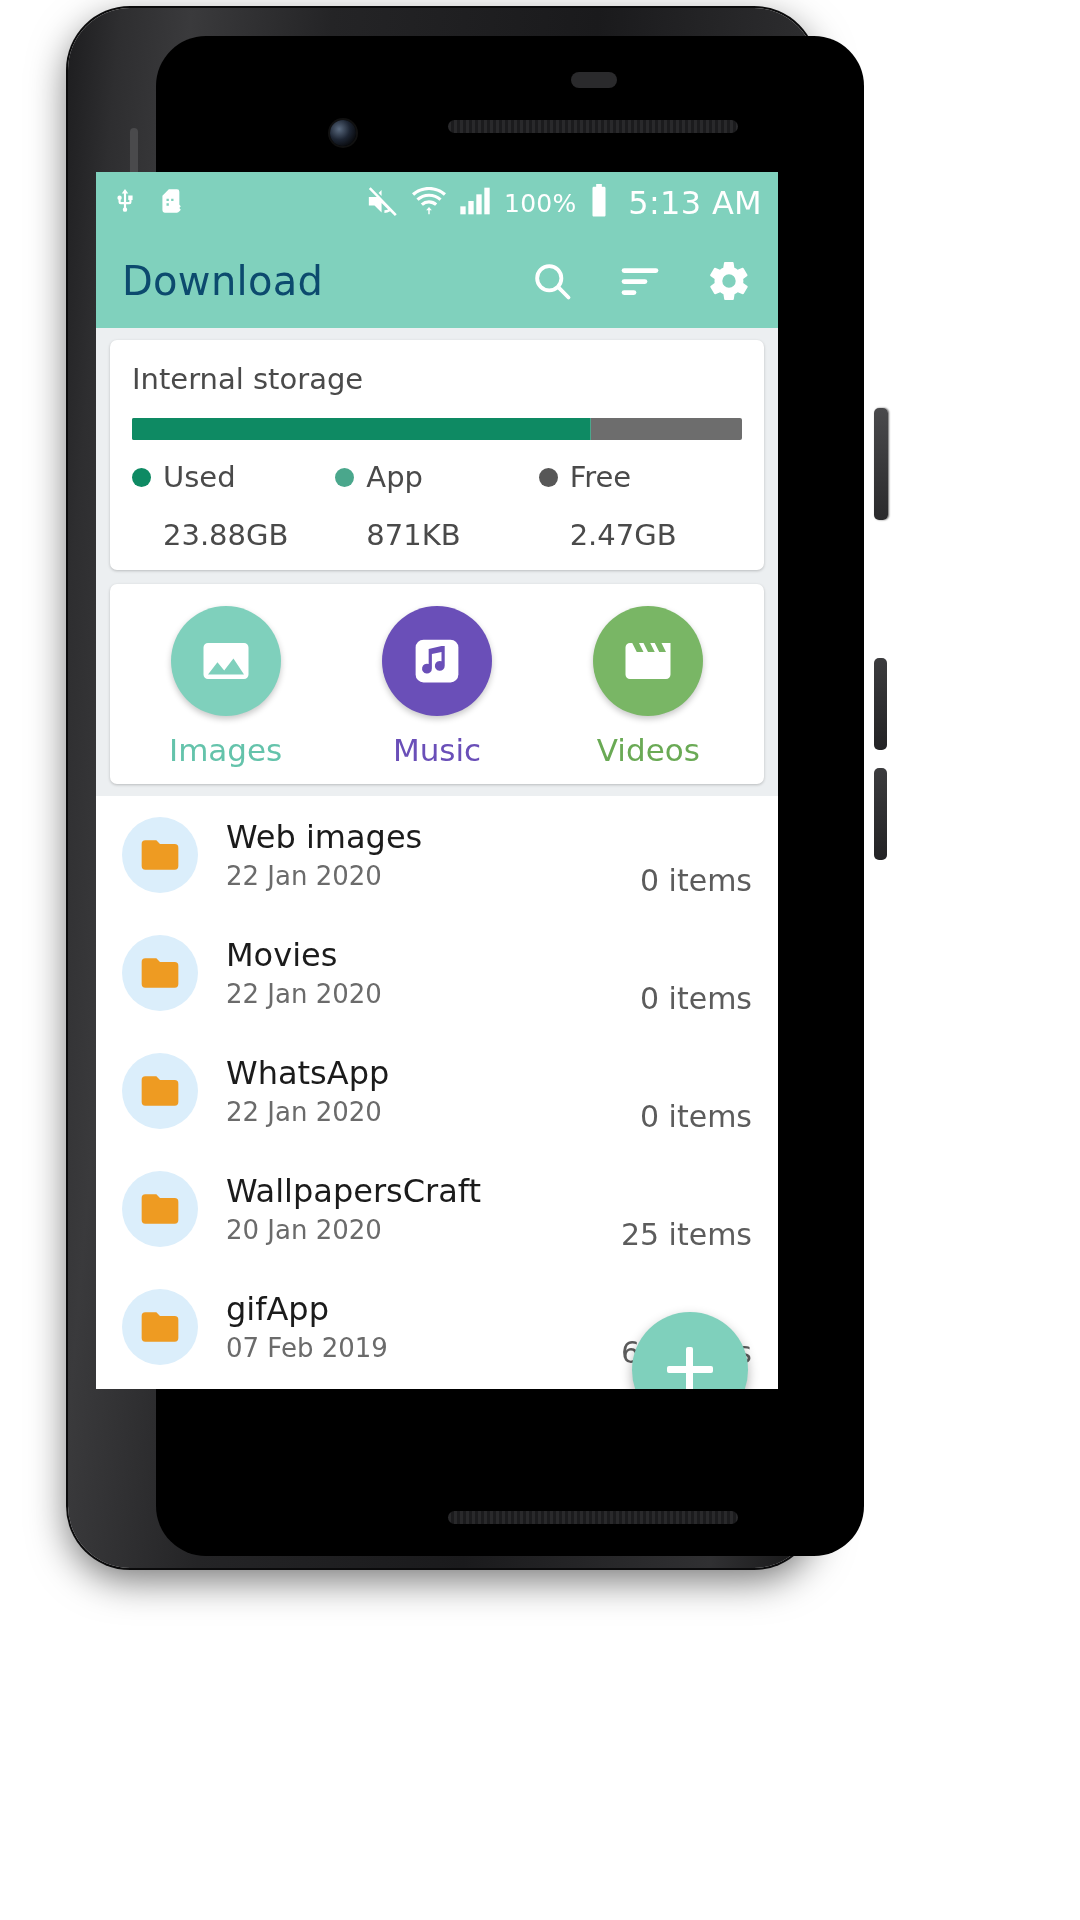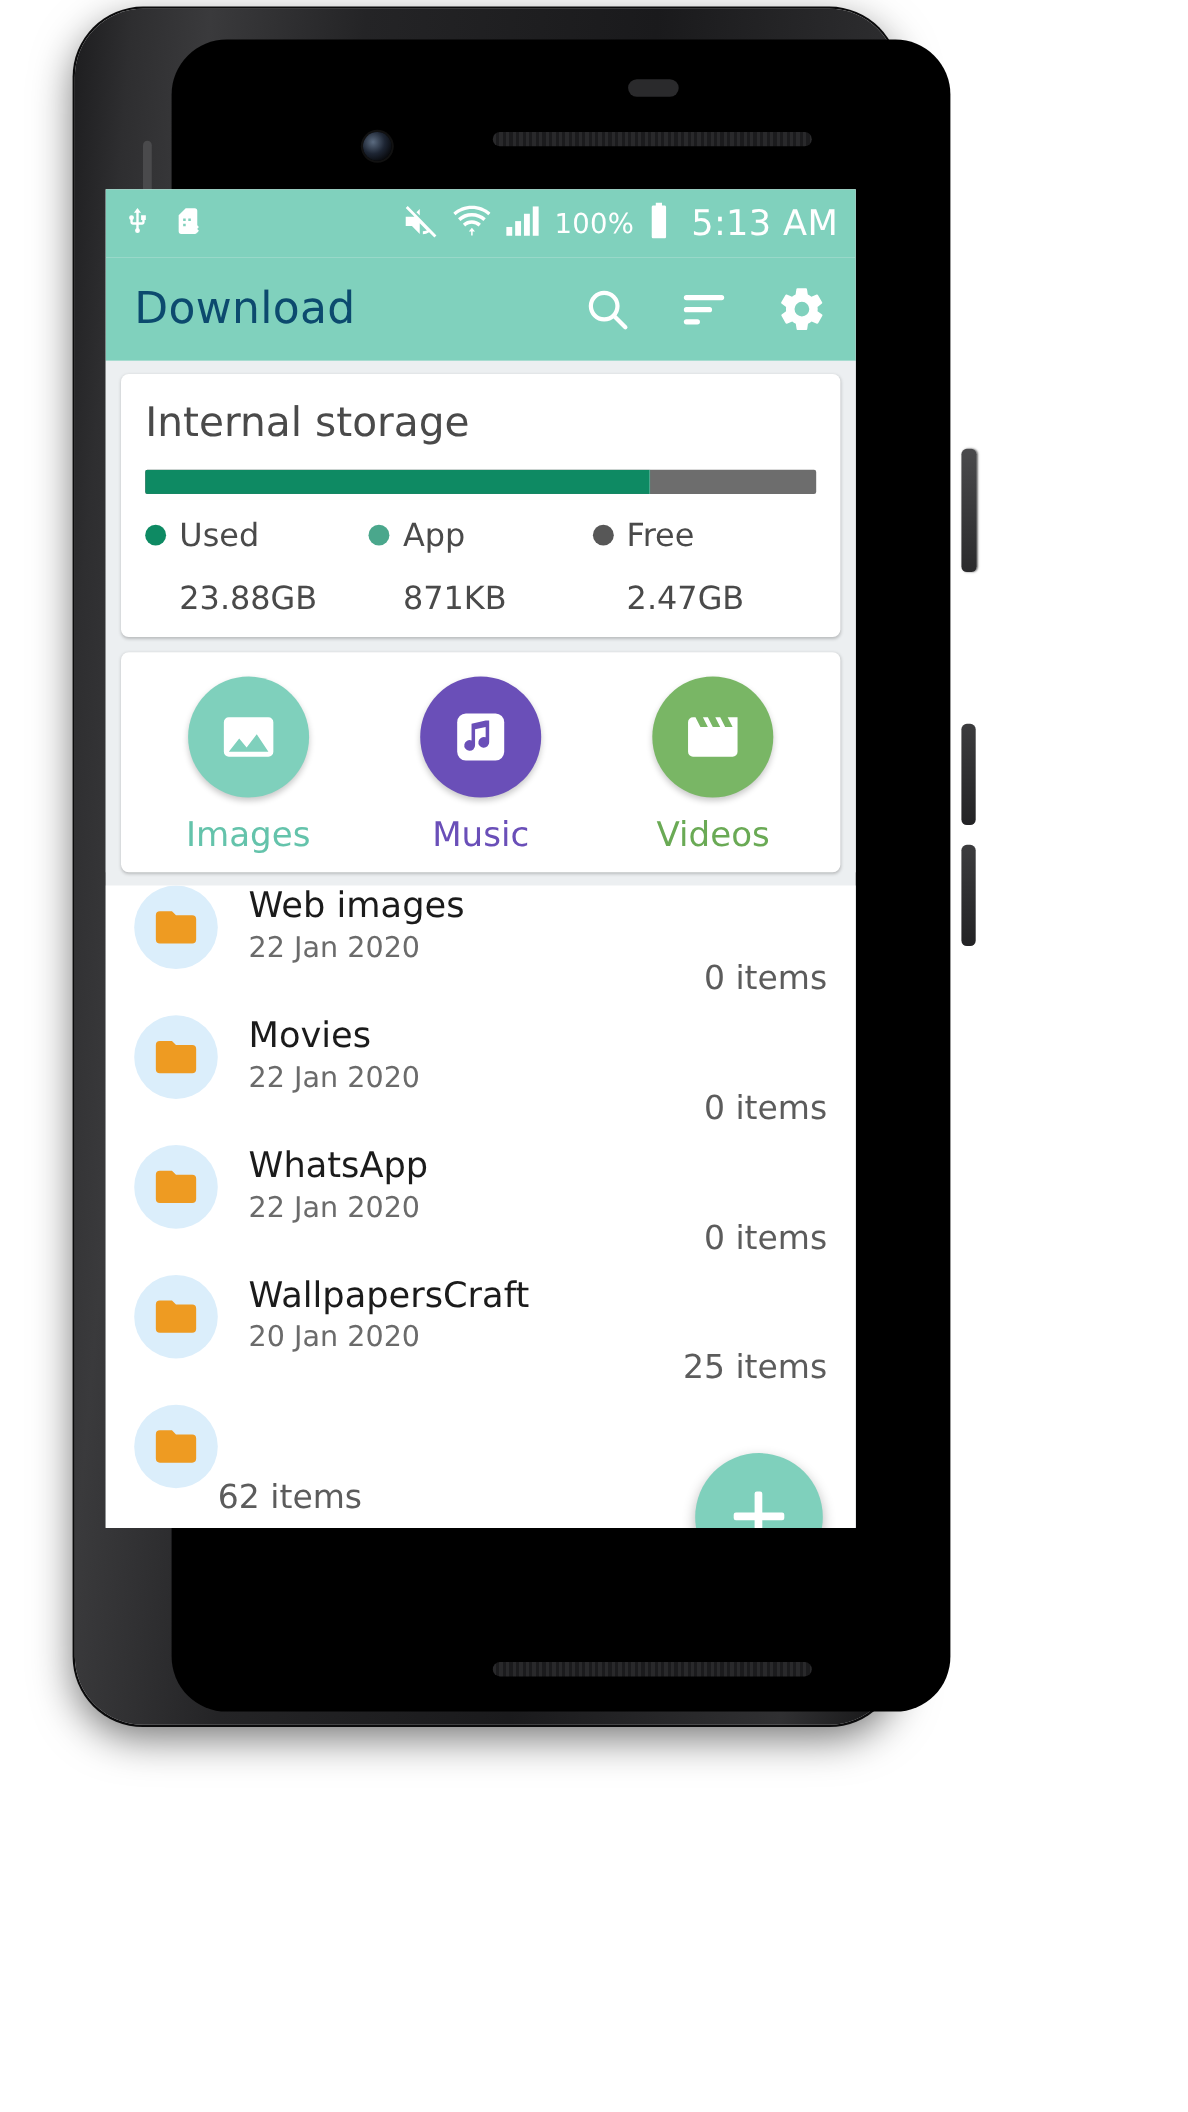--- a/index.html
+++ b/index.html
@@ -52,40 +52,40 @@
   .appbar { height:94px; background:#80d1bd; display:flex; align-items:center; padding:0 26px; color:#0c4a6e; }
   .appbar-title { font-size:40px; font-weight:400; letter-spacing:.3px; }
   .appbar-actions { margin-left:auto; display:flex; align-items:center; gap:44px; }
   .appbar-actions > span { display:flex; align-items:center; justify-content:center; cursor:pointer; }
 
   
   .cards { padding:12px 14px 0 14px; background:#eceff1; }
   .card { background:#fff; border-radius:7px; box-shadow:0 1px 3px rgba(0,0,0,.22); }
 
   .storage-card { padding:22px 22px 18px 22px; }
-  .storage-title { font-size:37px; color:#4a4a4a; margin-bottom:22px; }
+  .storage-title { font-size:29px; color:#4a4a4a; margin-bottom:22px; }
   .bar { height:22px; width:100%; background:#6d6d6d; border-radius:2px; overflow:hidden; display:flex; }
   .bar-used { background:#0e8a63; height:100%; }
   .bar-app { background:#4aa78c; height:100%; }
   .legend { display:flex; margin-top:20px; }
   .leg { flex:1; }
   .leg-top { display:flex; align-items:center; gap:12px; }
   .dot { width:19px; height:19px; border-radius:50%; }
   .leg-label { font-size:29px; color:#4a4a4a; }
   .leg-val { font-size:29px; color:#4a4a4a; margin-top:24px; margin-left:31px; }
 
   .cat-card { margin-top:14px; padding:22px 10px 16px 10px; display:flex; }
   .cat { flex:1; display:flex; flex-direction:column; align-items:center; cursor:pointer; }
   .cat-circle { width:110px; height:110px; border-radius:50%; display:flex; align-items:center; justify-content:center;
                 box-shadow:0 3px 6px rgba(0,0,0,.22); }
   .cat-label { margin-top:16px; font-size:31px; }
 
   
   .filelist { background:#fff; margin-top:12px; height:660px; position:relative; overflow:hidden; }
-  .frow { display:flex; align-items:flex-start; height:118px; padding:0 26px; cursor:pointer; }
+  .frow { display:flex; align-items:center; height:118px; padding:0 26px; cursor:pointer; }
   .fic { width:76px; height:76px; border-radius:50%; background:#dbeefb; display:flex; align-items:center; justify-content:center; flex:0 0 auto; }
   .fmeta { margin-left:28px; flex:1 1 auto; min-width:0; }
   .fname { font-size:32px; color:#1b1b1b; line-height:1.18; }
   .fdate { font-size:26px; color:#6b6b6b; margin-top:4px; }
   .fcount { font-size:30px; color:#5c5c5c; align-self:flex-end; padding-bottom:16px; white-space:nowrap; }
 
   .fab { position:absolute; right:30px; bottom:28px; width:116px; height:116px; border-radius:50%;
          background:#7fd0bc; display:flex; align-items:center; justify-content:center;
          box-shadow:0 5px 12px rgba(0,0,0,.3); cursor:pointer; }
   .fab .plus { position:relative; width:46px; height:46px; }
@@ -302,20 +302,24 @@
         </div>
         <div class="fcount">25 items</div>
       </div>
 
       <div class="frow">
         <div class="fic" style="background: rgb(219, 238, 251);">
           <svg width="44" height="44" viewBox="0 0 24 24" fill="#ee9b22">
             <path d="M10 4H4a2 2 0 0 0-2 2v12a2 2 0 0 0 2 2h16a2 2 0 0 0 2-2V8a2 2 0 0 0-2-2h-8l-2-2z"></path>
           </svg>
         </div>
+        <div class="fmeta">
+          <div class="fname">gifApp</div>
+          <div class="fdate">07 Feb 2019</div>
+        </div>
         <div class="fcount">62 items</div>
       </div>
 
       <div class="fab" style="background: rgb(127, 208, 188);">
         <span class="plus"></span>
       </div>
     </div>
 
   </div>
 </div>

